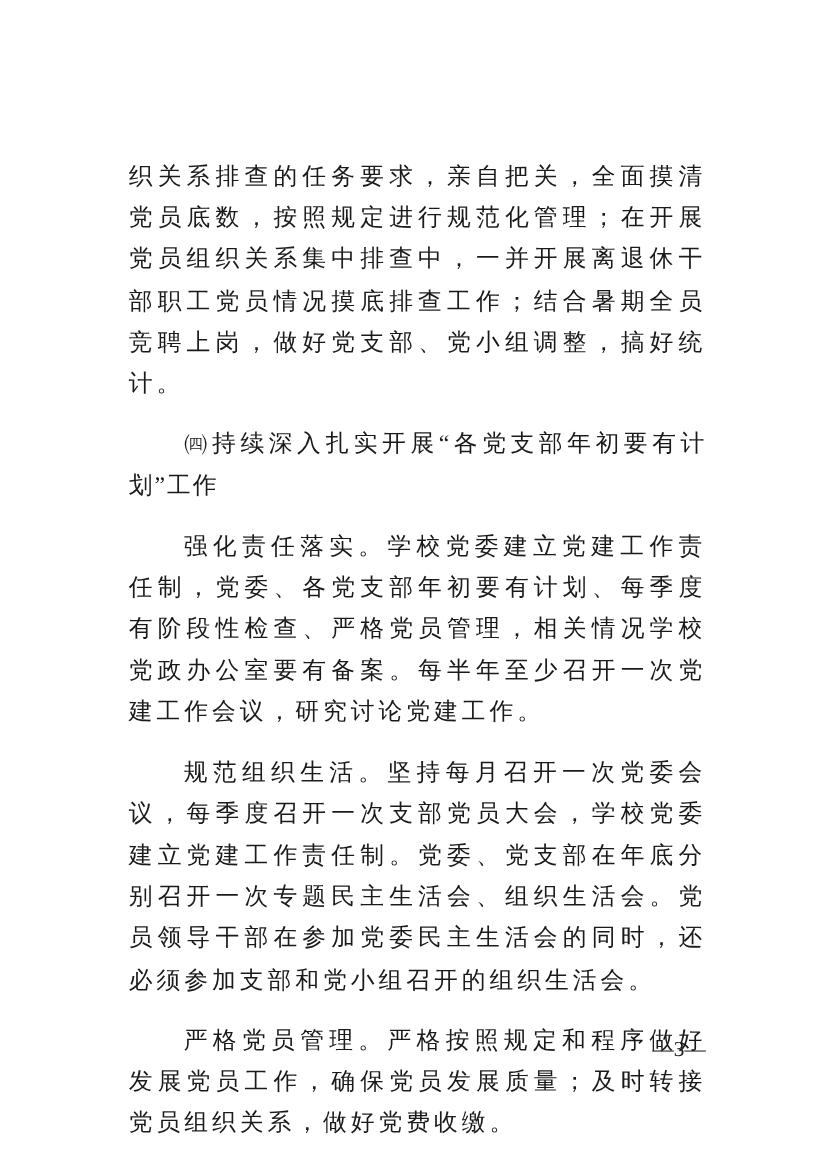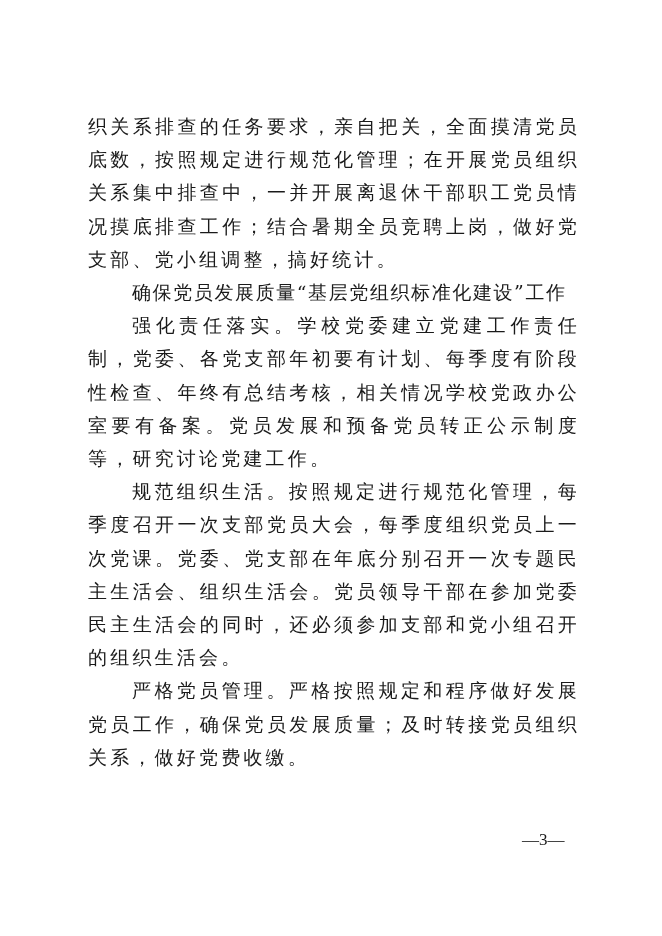--- a/index.html
+++ b/index.html
@@ -6,35 +6,35 @@
     body { width: 662px; height: 936px; position: relative; overflow: hidden; }
     .page {
       position: absolute; left: 0; top: 0; width: 662px; height: 936px; background: #fff;
     }
     .content {
       position: absolute; left: 88px; top: 110px; width: 492px;
       font-family: "DejaVu Serif", "Liberation Serif", serif;
       font-size: 19px; line-height: 33.2px; color: #1a1a1a;
       letter-spacing: 3.2px;
     }
-    .para { margin: 0; text-align: justify; text-align-last: left; }
+    .para { margin: 15px; text-align: justify; text-align-last: left; font-family: Liberation Serif, serif; }
     .indent { text-indent: 44px; }
     .heading { text-indent: 44px; letter-spacing: 1.6px; }
     .pagenum {
       position: absolute; left: 522px; top: 830px;
       font-family: "Liberation Serif", serif; font-size: 17px; color: #1a1a1a;
       letter-spacing: 0;
     }
   </style>
 </head>
 <body>
 
 <div class="page">
   <div class="content">
     <p class="para">织关系排查的任务要求，亲自把关，全面摸清党员底数，按照规定进行规范化管理；在开展党员组织关系集中排查中，一并开展离退休干部职工党员情况摸底排查工作；结合暑期全员竞聘上岗，做好党支部、党小组调整，搞好统计。</p>
-    <p class="para heading">确保党员发展质量“基层党组织标准化建设”工作</p>
-    <p class="para indent">强化责任落实。学校党委建立党建工作责任制，党委、各党支部年初要有计划、每季度有阶段性检查、年终有总结考核，相关情况学校党政办公室要有备案。党员发展和预备党员转正公示制度等，研究讨论党建工作。</p>
-    <p class="para indent">规范组织生活。按照规定进行规范化管理，每季度召开一次支部党员大会，每季度组织党员上一次党课。党委、党支部在年底分别召开一次专题民主生活会、组织生活会。党员领导干部在参加党委民主生活会的同时，还必须参加支部和党小组召开的组织生活会。</p>
+    <p class="para heading">㈣持续深入扎实开展“各党支部年初要有计划”工作</p>
+    <p class="para indent">强化责任落实。学校党委建立党建工作责任制，党委、各党支部年初要有计划、每季度有阶段性检查、严格党员管理，相关情况学校党政办公室要有备案。每半年至少召开一次党建工作会议，研究讨论党建工作。</p>
+    <p class="para indent">规范组织生活。坚持每月召开一次党委会议，每季度召开一次支部党员大会，学校党委建立党建工作责任制。党委、党支部在年底分别召开一次专题民主生活会、组织生活会。党员领导干部在参加党委民主生活会的同时，还必须参加支部和党小组召开的组织生活会。</p>
     <p class="para indent">严格党员管理。严格按照规定和程序做好发展党员工作，确保党员发展质量；及时转接党员组织关系，做好党费收缴。</p>
 
   </div>
   <div class="pagenum">—3—</div>
 </div>
 
 </body></html>

